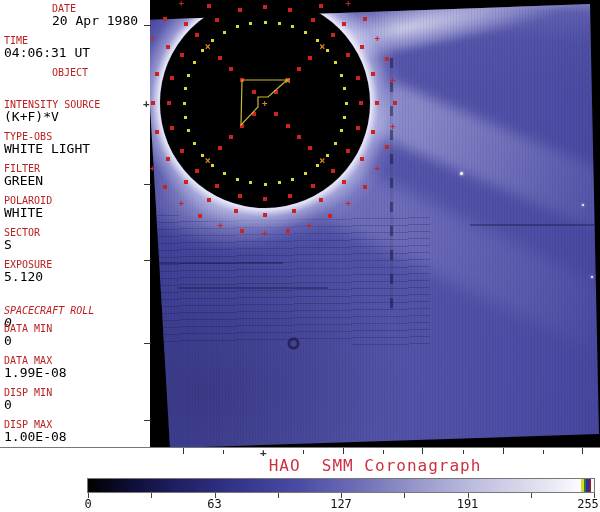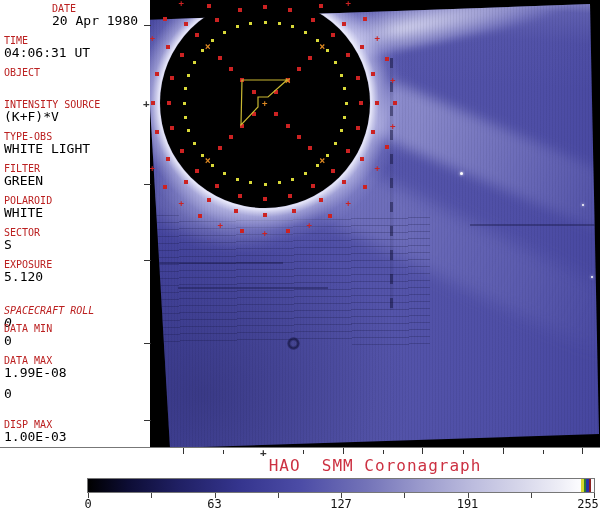--- a/index.html
+++ b/index.html
@@ -66,21 +66,21 @@
 
   <div id="sidebar">
       <div class="field" style="top: 3px; margin-left: 48px;">
         <div class="flabel">DATE</div>
         <div class="fvalue">20 Apr 1980</div>
       </div>
       <div class="field" style="top: 35px;">
         <div class="flabel">TIME</div>
         <div class="fvalue">04:06:31 UT</div>
       </div>
-      <div class="field" style="top: 67px;">
+      <div class="field" style="top: 67px; margin-left: 48px;">
         <div class="flabel">OBJECT</div>
       </div>
       <div class="field" style="top: 131px;">
         <div class="flabel">TYPE-OBS</div>
         <div class="fvalue">WHITE LIGHT</div>
       </div>
       <div class="field" style="top: 99px;">
         <div class="flabel">INTENSITY SOURCE</div>
         <div class="fvalue">(K+F)*V</div>
       </div>
@@ -106,25 +106,26 @@
       </div>
       <div class="field" style="top: 323px;">
         <div class="flabel">DATA MIN</div>
         <div class="fvalue">0</div>
       </div>
       <div class="field" style="top: 355px;">
         <div class="flabel">DATA MAX</div>
         <div class="fvalue">1.99E-08</div>
       </div>
       <div class="field" style="top: 387px;">
+        <div class="flabel">DISP MIN</div>
         <div class="fvalue">0</div>
       </div>
       <div class="field" style="top: 419px;">
         <div class="flabel">DISP MAX</div>
-        <div class="fvalue">1.00E-03</div>
+        <div class="fvalue">1.00E-08</div>
       </div>
     </div>
 
   <div id="plot">
     <div id="quad">
       <div id="q-base" class="layer"></div>
       <div id="q-top" class="layer"></div>
       <div id="q-corner" class="layer"></div>
       <div id="s-mid" class="streamer"></div>
       <div id="s-low" class="streamer"></div>

